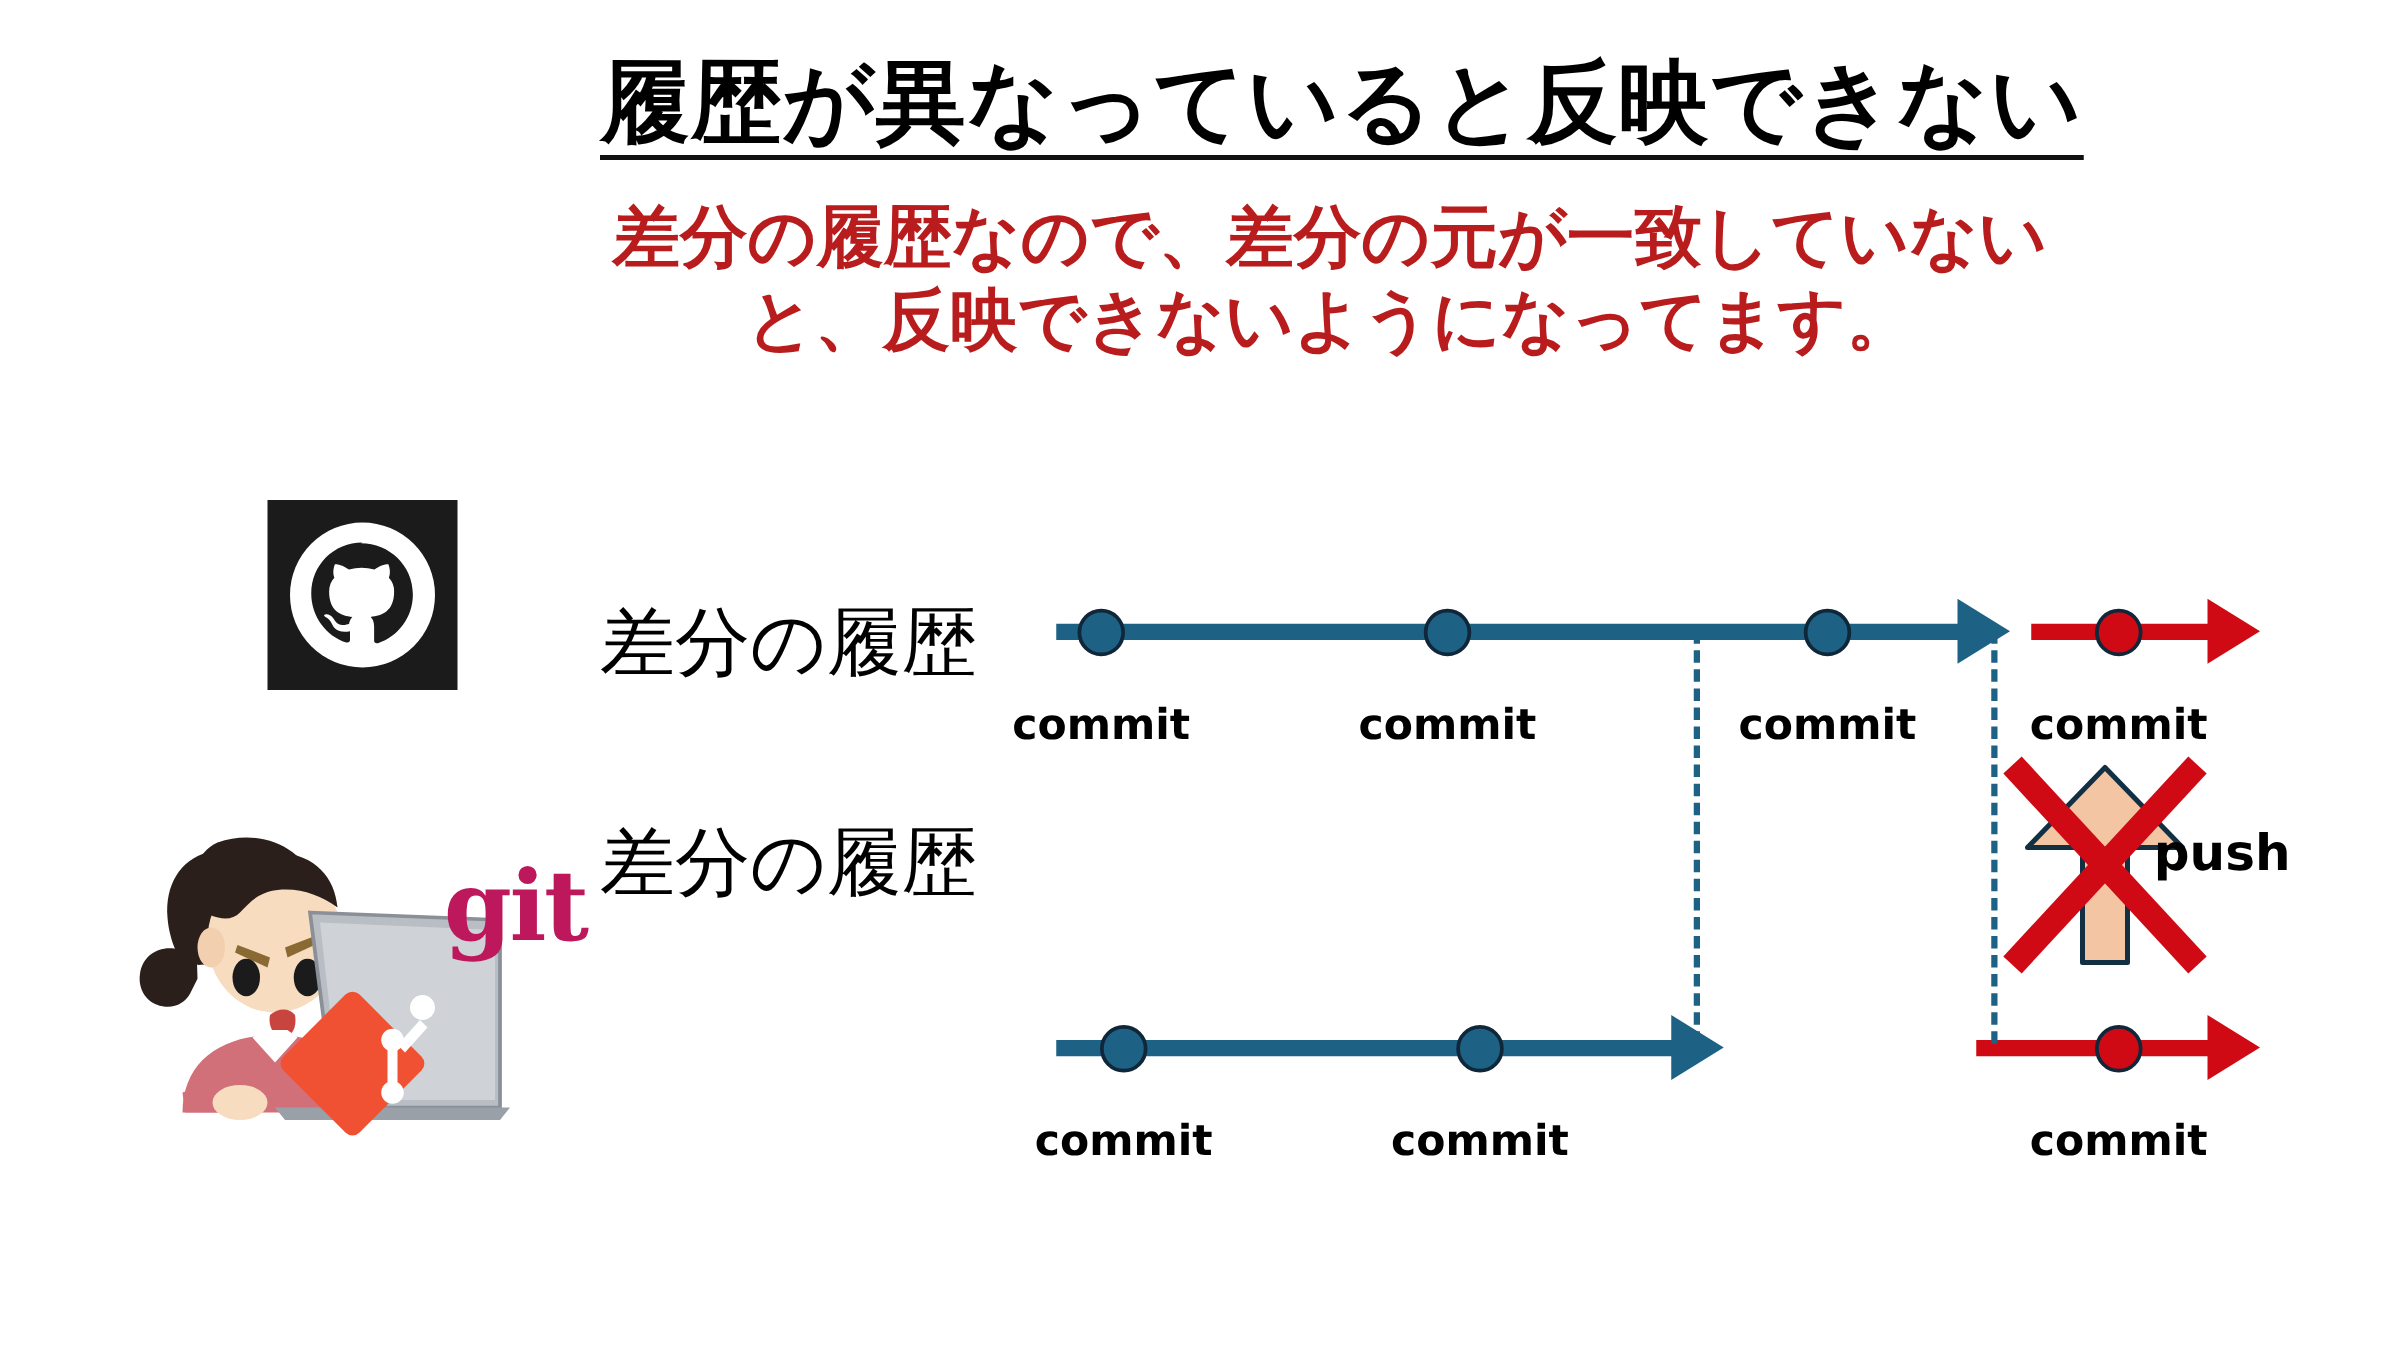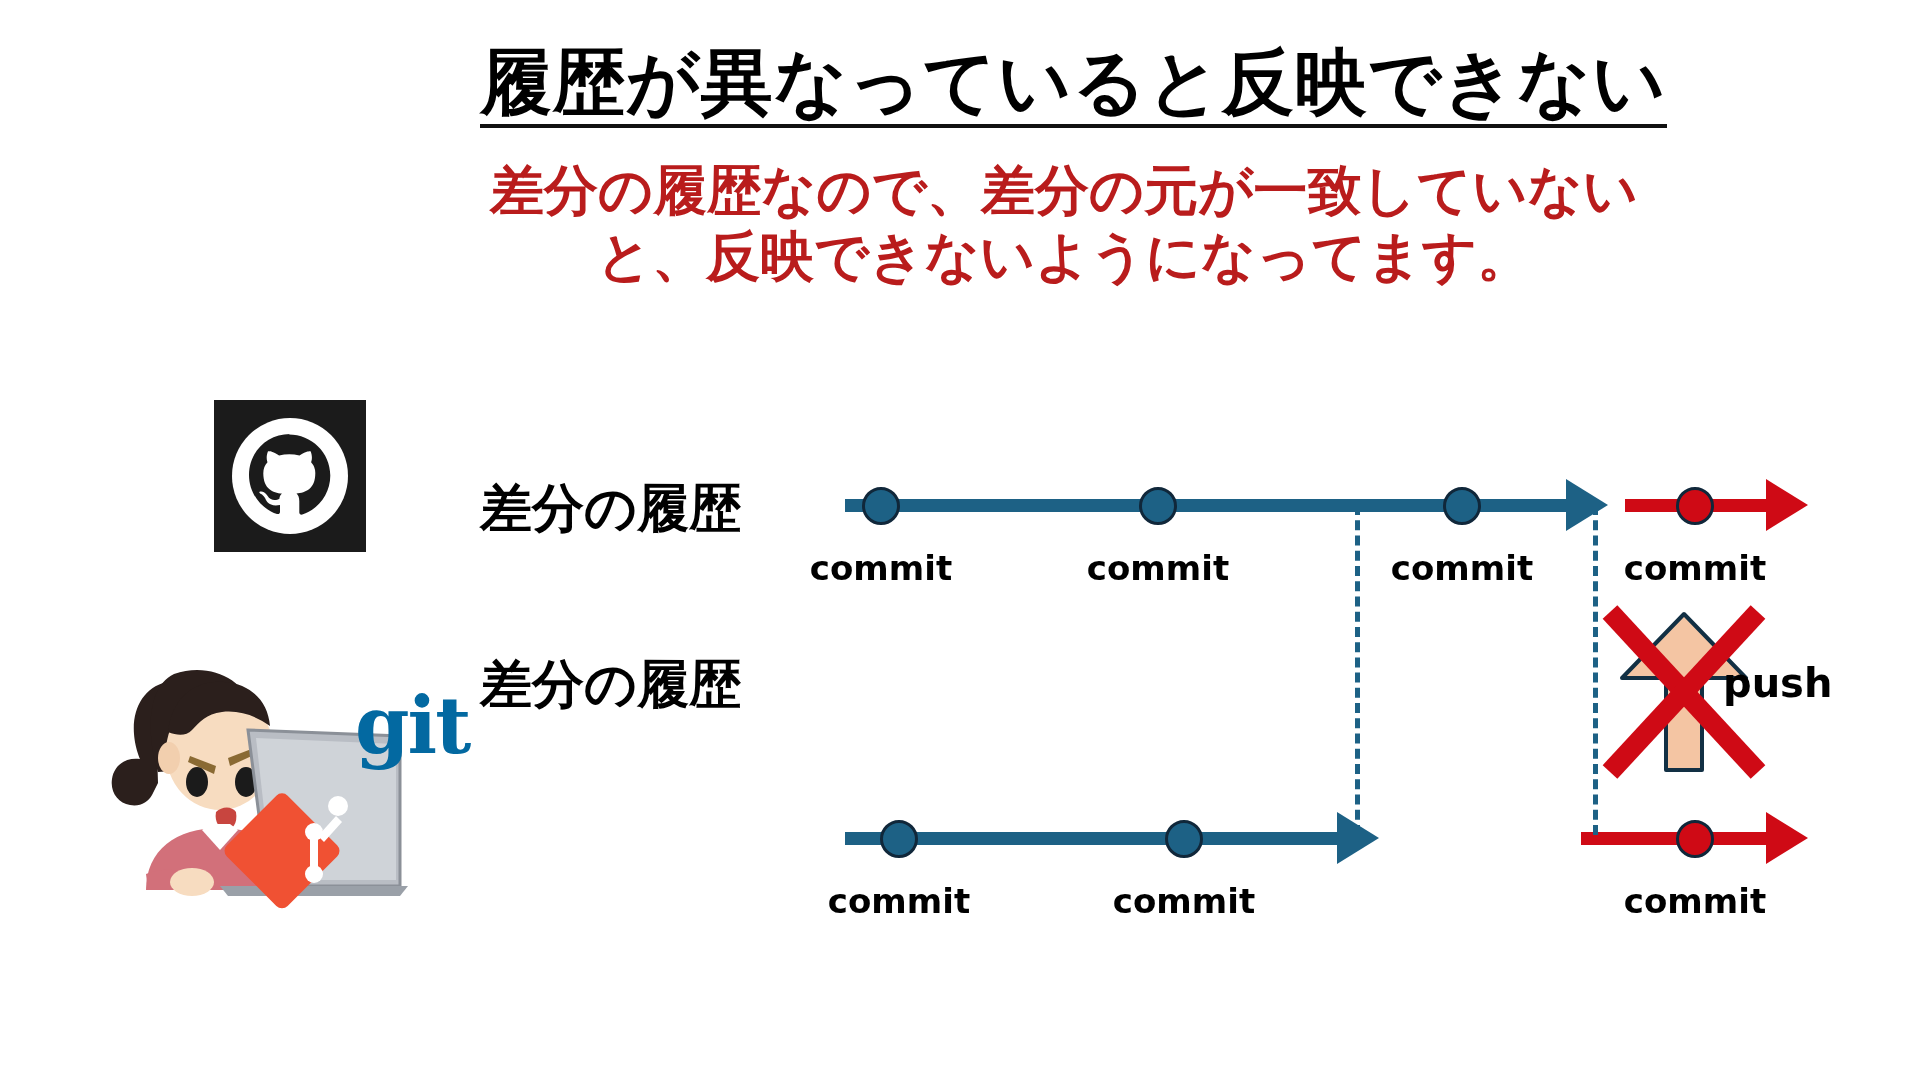--- a/index.html
+++ b/index.html
@@ -37,29 +37,29 @@
     position:absolute;left:128px;top:560px;width:330px;
     text-align:center;
     font-size:68px;font-weight:bold;color:#171515;
     letter-spacing:-1px;
     font-family:"DejaVu Sans",sans-serif;
   }
 
   
   .git-wordmark{
     position:absolute;left:355px;top:680px;
-    font-size:78px;font-weight:bold;color:#0369a1;
+    font-size:78px;font-weight:bold;color:#be185d;
     font-family:"DejaVu Serif",serif;
     letter-spacing:-2px;
   }
 
   
   .row-label{
     position:absolute;
-    font-size:52px;font-weight:bold;color:#000;white-space:nowrap;
+    font-size:60px;font-weight:normal;color:#000;white-space:nowrap;
   }
   .row-label.top{left:480px;top:474px;}
   .row-label.bottom{left:480px;top:650px;}
 
   
   .tl-line{position:absolute;height:13px;background:#1d6185;}
   .tl-line.red{background:#cf0a15;}
 
   .tl-arrow{position:absolute;width:0;height:0;
     border-top:26px solid transparent;border-bottom:26px solid transparent;}
@@ -69,20 +69,21 @@
   .dot{
     position:absolute;width:38px;height:38px;border-radius:50%;
     background:#1d6185;border:3px solid #10273a;box-sizing:border-box;
   }
   .dot.red{background:#cf0a15;border-color:#10273a;}
 
   .commit-cap{
     position:absolute;font-size:34px;font-weight:bold;color:#000;
     white-space:nowrap;transform:translateX(-50%);
     font-family:"DejaVu Sans",sans-serif;
+    margin-top:12px;
   }
 
   .dashed-v{
     position:absolute;width:0;border-left:5px dashed #1d6185;
   }
 
   
   .push-label{
     position:absolute;font-size:40px;font-weight:bold;color:#000;
     font-family:"DejaVu Sans",sans-serif;

